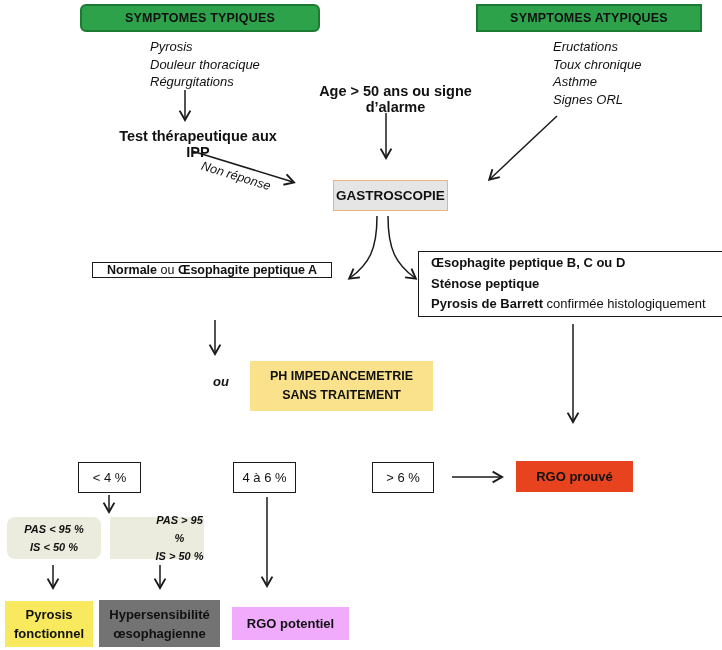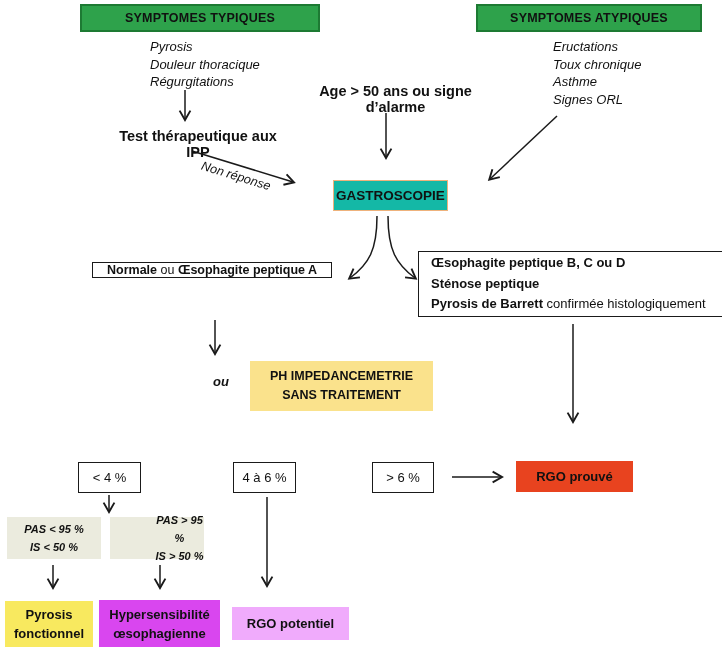--- a/index.html
+++ b/index.html
@@ -6,24 +6,24 @@
   body{font-family:"Liberation Sans", sans-serif;color:#111;}
   .canvas{position:relative;width:722px;height:650px;background:#fff;overflow:hidden;}
   .abs{position:absolute;}
   .arrows{position:absolute;left:0;top:0;width:722px;height:650px;pointer-events:none;}
   .box{display:flex;flex-direction:column;align-items:center;justify-content:center;text-align:center;box-sizing:border-box;}
   .green-box{background:#2ea24b;border:2px solid #1d7a33;font-weight:700;font-size:12.5px;letter-spacing:.2px;}
   .white-box{background:#fff;border:1.6px solid #1a1a1a;font-weight:700;font-size:12.5px;}
   .pct-box{background:#fff;border:1.6px solid #1a1a1a;font-weight:400;font-size:13px;}
   .yellow-box{background:#fae28c;font-weight:700;font-size:12.5px;line-height:19px;}
   .beige-box{background:#ebebde;font-style:italic;font-weight:700;font-size:11px;line-height:18px;}
-  .orange-node{background:#14b8a6;border:1px solid #eeb27c;font-weight:700;font-size:13.5px;text-align:center;}
+  .orange-node{background:#e5e5e5;border:1px solid #eeb27c;font-weight:700;font-size:13.5px;text-align:center;}
   .red-box{background:#e8431f;font-weight:700;font-size:13px;}
   .bright-yellow{background:#f8e95f;font-weight:700;font-size:13px;line-height:19px;}
-  .deep-orange{background:#d946ef;font-weight:700;font-size:13px;line-height:19px;}
+  .deep-orange{background:#737373;font-weight:700;font-size:13px;line-height:19px;}
   .salmon-box{background:#f0abfc;font-weight:700;font-size:13px;}
   .sym-list{font-style:italic;font-size:13px;line-height:17.5px;}
   .plain-label{font-size:14.5px;font-weight:600;text-align:center;}
   .rot-label{font-style:italic;font-size:12.5px;transform:rotate(17deg);transform-origin:center;text-align:center;}
   .ou-label{font-style:italic;font-weight:700;font-size:13px;text-align:center;}
   .severe-text{font-size:13px;line-height:20.5px;text-align:left;font-weight:700;}
   .severe-text .reg{font-weight:400;}
   .norm-reg{font-weight:400;}
 </style>
 </head>
@@ -47,21 +47,21 @@
       <path d="M215,320 L215,353" marker-end="url(#ah)"></path>
       <path d="M573,324 L573,421" marker-end="url(#ah)"></path>
       <path d="M452,477 L501,477" marker-end="url(#ah)"></path>
       <path d="M109,495 L109,511" marker-end="url(#ah)"></path>
       <path d="M267,497 L267,585" marker-end="url(#ah)"></path>
       <path d="M53,565 L53,587" marker-end="url(#ah)"></path>
       <path d="M160,565 L160,587" marker-end="url(#ah)"></path>
     </g>
   </svg>
 
-  <div class="abs box green-box" style="left:80px;top:4px;width:240px;height:28px;">
+  <div class="abs box green-box" style="left:80px;top:4px;width:240px;height:28px;border-radius:6px;">
     <span>SYMPTOMES TYPIQUES</span>
   </div>
   <div class="abs box green-box" style="left:476px;top:4px;width:226px;height:28px;">
     <span>SYMPTOMES ATYPIQUES</span>
   </div>
 
   <div class="abs sym-list" style="left:150px;top:38px;">
     <div>Pyrosis</div>
     <div>Douleur thoracique</div>
     <div>Régurgitations</div>
@@ -104,21 +104,21 @@
     <span>4 à 6 %</span>
   </div>
   <div class="abs box pct-box" style="left:372px;top:462px;width:62px;height:31px;">
     <span>&gt; 6 %</span>
   </div>
 
   <div class="abs box red-box" style="left:516px;top:461px;width:117px;height:31px;">
     <span>RGO prouvé</span>
   </div>
 
-  <div class="abs box beige-box" style="left:7px;top:517px;width:94px;height:42px;">
+  <div class="abs box beige-box" style="left:7px;top:517px;width:94px;height:42px;border-radius:8px;">
     <div>PAS &lt; 95 %</div>
     <div>IS &lt; 50 %</div>
   </div>
   <div class="abs box beige-box" style="left:110px;top:517px;width:94px;height:42px;padding-left:45px;">
     <div>PAS &gt; 95 %</div>
     <div>IS &gt; 50 %</div>
   </div>
 
   <div class="abs box bright-yellow" style="left:5px;top:601px;width:88px;height:46px;">
     <div>Pyrosis</div>

